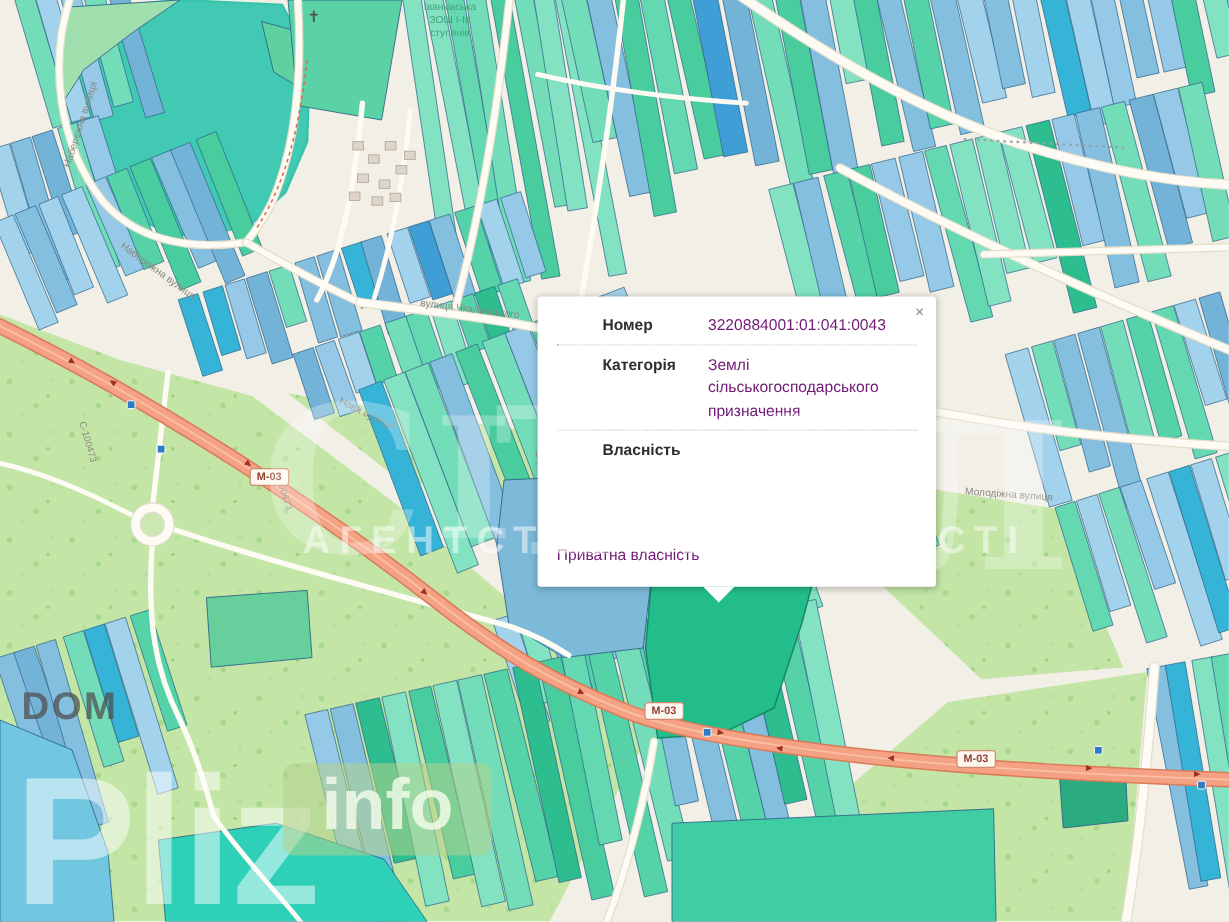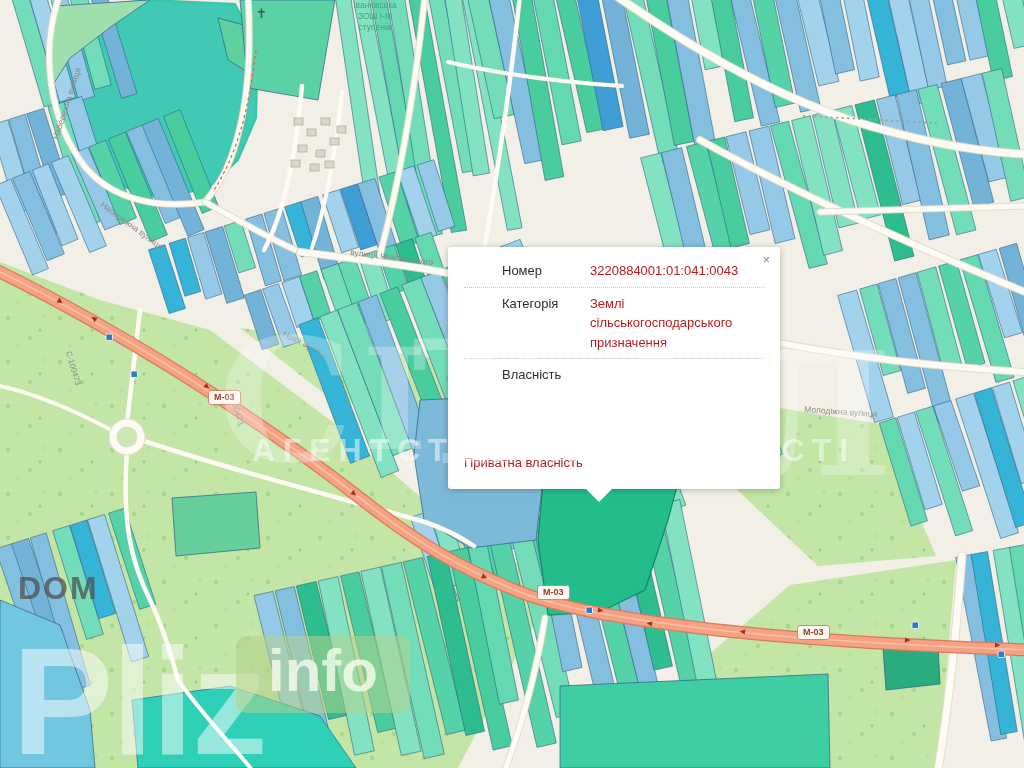--- a/index.html
+++ b/index.html
@@ -12,22 +12,22 @@
           font:bold 9px "Liberation Sans",sans-serif;color:#8a4030;padding:1px 5px;line-height:1.2;margin-left:40px;}
 
   
   .popup{position:absolute;left:448px;top:247px;width:300px;background:#fff;border-radius:3px;
          box-shadow:0 1px 6px rgba(0,0,0,.25);padding:8px 16px 10px;z-index:5;}
   .popup::after{content:"";position:absolute;left:138px;bottom:-13px;width:0;height:0;
          border:13px solid transparent;border-top-color:#fff;border-bottom:none;}
   .prow{display:flex;gap:10px;padding:6px 0;border-bottom:1px dotted #c6c6c6;
         font-size:13px;line-height:1.5;}
   .prow:last-child{border-bottom:none;flex-direction:column;}
-  .plabel{flex:0 0 78px;font-weight:normal;color:#2e2e2e;padding-left:38px;}
-  .pvalue{flex:1;color:#b91c1c;}
+  .plabel{flex:0 0 78px;font-weight:bold;color:#2e2e2e;padding-left:38px;}
+  .pvalue{flex:1;color:#701a75;}
   .pclose{position:absolute;top:4px;right:8px;border:none;background:none;color:#8a8a8a;
           font-size:13px;line-height:1;padding:2px;cursor:pointer;}
 
   
   .ghost{position:absolute;z-index:8;color:rgba(255,255,255,.28);
          font-family:"DejaVu Serif",serif;font-weight:bold;line-height:1;pointer-events:none;}
   .agency{position:absolute;left:252px;top:432px;z-index:8;font-weight:bold;font-size:32px;
           letter-spacing:8px;color:rgba(255,255,255,.5);white-space:nowrap;pointer-events:none;}
   .wm-dom{position:absolute;left:18px;top:570px;z-index:9;font-weight:bold;font-size:32px;
           letter-spacing:2px;color:rgba(80,80,80,.75);pointer-events:none;}

